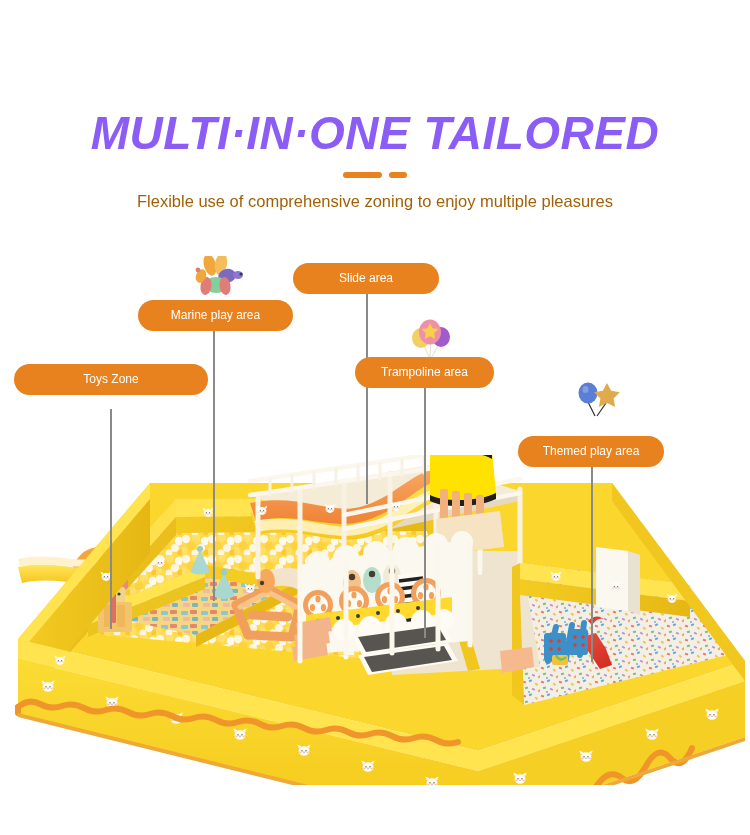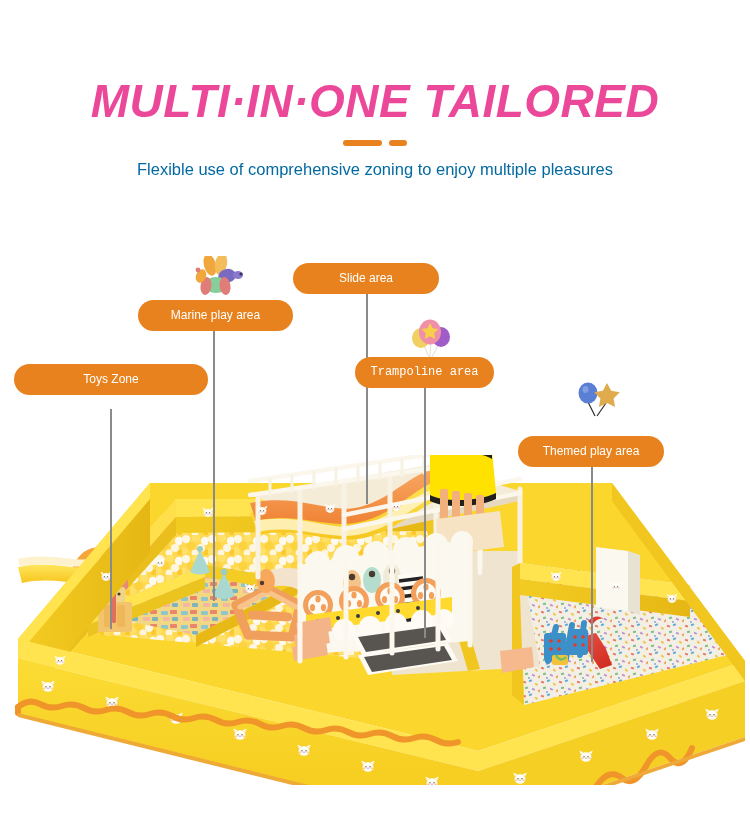--- a/index.html
+++ b/index.html
@@ -7,36 +7,36 @@
     width: 750px; height: 835px;
     background: #ffffff;
     font-family: "Liberation Sans", sans-serif;
     overflow: hidden;
   }
   .page { position: relative; width: 750px; height: 835px; background:#fff; }
 
   
   .header { position:absolute; top:0; left:0; width:750px; text-align:center; }
   .title {
-    margin-top: 78px;
+    margin-top: 110px;
     font-size: 46px;
     font-weight: bold;
     font-style: italic;
     letter-spacing: 0.5px;
-    color: #ec4899;
+    color: #8b5cf6;
     line-height: 1.0;
     white-space: nowrap;
   }
   .dashes { margin-top: 16px; height: 6px; display:flex; justify-content:center; align-items:center; gap:7px; }
   .dash-long { width: 39px; height: 6px; border-radius: 3px; background: #e8821e; }
   .dash-short { width: 18px; height: 6px; border-radius: 3px; background: #e8821e; }
   .subtitle {
     margin-top: 14px;
     font-size: 16.5px;
-    color: #0369a1;
+    color: #a16207;
     font-weight: normal;
   }
   .badge {
     position:absolute; left:0; top:0;
     height: 31px; line-height: 31px;
     padding: 0 17px;
     border-radius: 16px;
     background: #e8821e;
     color: #ffffff;
     font-size: 12px;
@@ -490,21 +490,21 @@
       <div class="badge" style="left: 293px; top: 263px; width: 146px; padding: 0px;">Slide area</div>
       <div class="deco" style="left: 408.45px; top: 315px;">
         <svg class="deco-svg" width="46" height="48" viewBox="0 0 46 48" xmlns="http://www.w3.org/2000/svg">
       <path d="M14,26 L21,42 M23,24 L22,42 M32,27 L24,42" stroke="#e9e4d8" stroke-width="1.2" fill="none"></path>
       <ellipse cx="13" cy="23" rx="9" ry="10" fill="#f2cf62"></ellipse>
       <ellipse cx="33" cy="22" rx="9" ry="10" fill="#a05cc8"></ellipse>
       <ellipse cx="22" cy="17" rx="11" ry="12.5" fill="#ef8fa8"></ellipse>
       <path d="M22,8 l2.6,5.3 5.8,0.8 -4.2,4.1 1,5.8 -5.2,-2.7 -5.2,2.7 1,-5.8 -4.2,-4.1 5.8,-0.8 Z" fill="#f7cf4a"></path>
     </svg>
       </div>
-      <div class="badge" style="left: 355px; top: 357px; width: 139px; padding: 0px; font-family: Liberation Mono, monospace;">Trampoline area</div>
+      <div class="badge" style="left: 355px; top: 357px; width: 139px; padding: 0px;">Trampoline area</div>
       <div class="deco" style="left: 575.3px; top: 380px;">
         <svg class="deco-svg" width="46" height="42" viewBox="0 0 46 42" xmlns="http://www.w3.org/2000/svg">
       <path d="M13,22 L20,36 M31,23 L22,36" stroke="#2f2f2f" stroke-width="1.2" fill="none"></path>
       <ellipse cx="13" cy="13" rx="9.5" ry="10.5" fill="#5b7fd4"></ellipse>
       <ellipse cx="10.5" cy="9.5" rx="3" ry="3.6" fill="#8aa5e4" opacity="0.85"></ellipse>
       <path d="M32,3 l4.2,7.8 8.6,1.4 -6.2,6.2 1.5,8.7 -8.1,-4.2 -8.1,4.2 1.5,-8.7 -6.2,-6.2 8.6,-1.4 Z" fill="#e0ab4c"></path>
     </svg>
       </div>
       <div class="badge" style="left: 518px; top: 416px; width: 146px; padding: 0px; margin-top: 20px;">Themed play area</div>
     </div>

